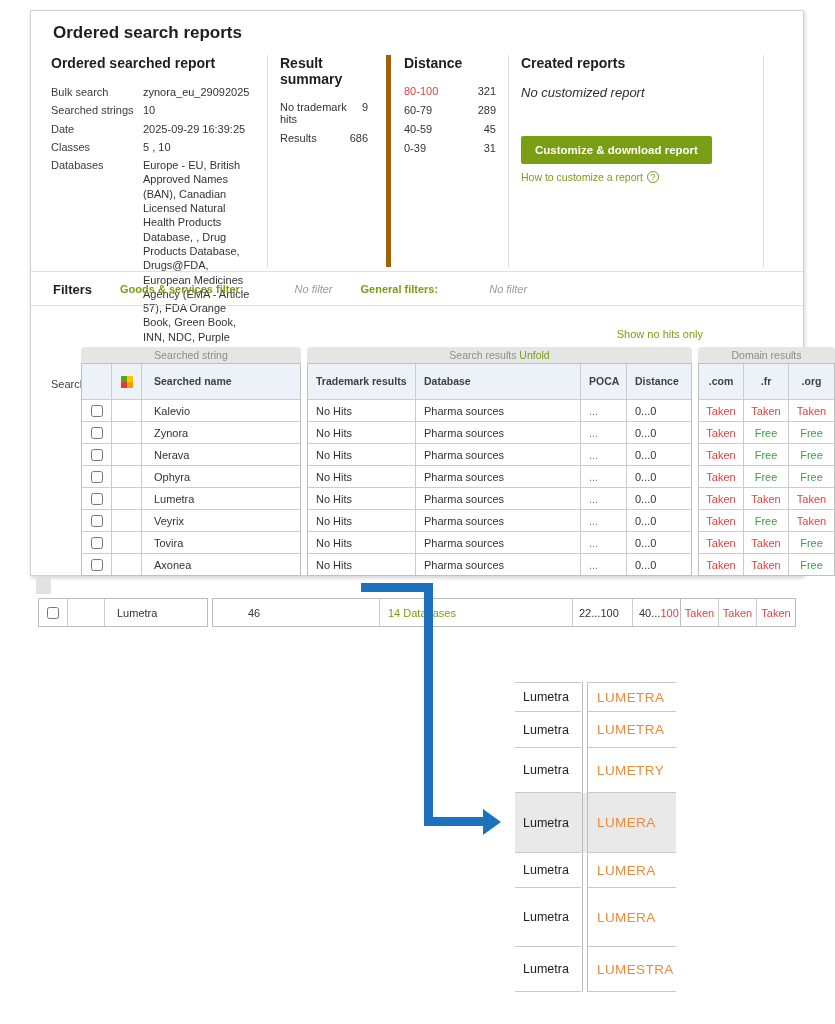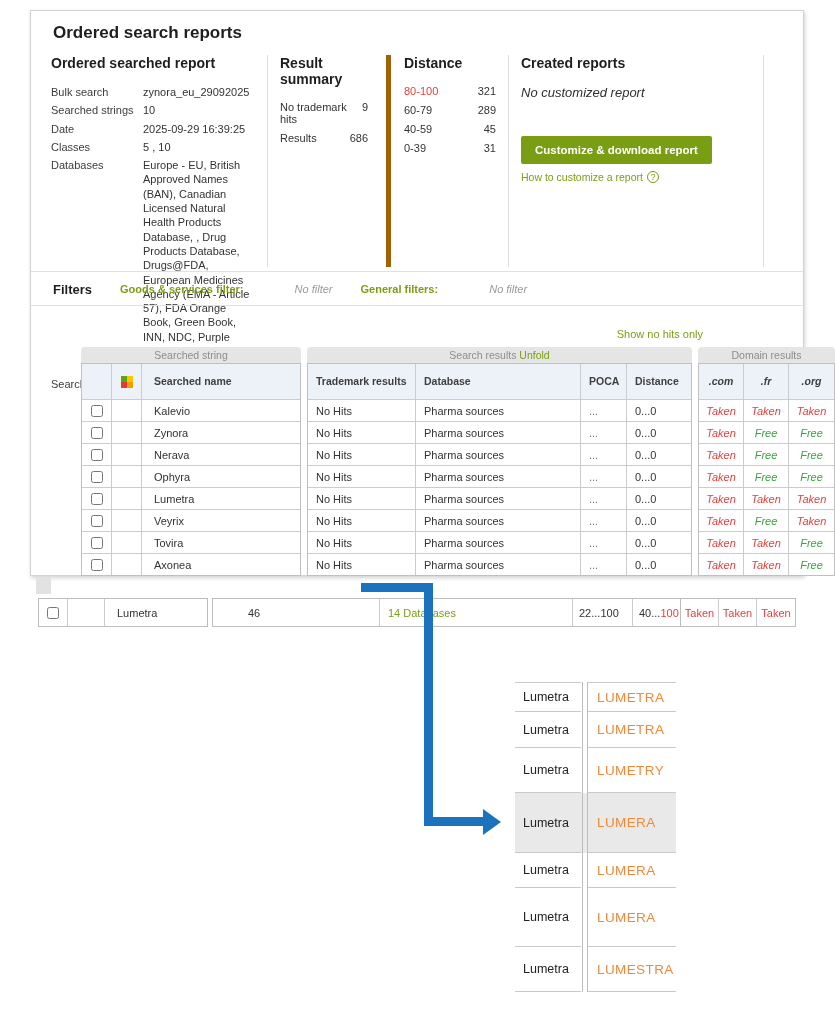--- a/index.html
+++ b/index.html
@@ -67,21 +67,21 @@
   .cell:last-child { border-right:none; }
   .th { font-weight:bold; color:#3f3f3f; font-size:10.5px; line-height:1.15; }
 
   .c-cb   { width:30px; justify-content:center; }
   .c-ic   { width:30px; justify-content:center; }
   .c-name { width:158px; padding-left:12px; }
   .c-tm   { width:108px; padding-left:8px; }
   .c-db   { width:165px; padding-left:8px; }
   .c-poca { width:46px;  padding-left:8px; }
   .c-dist { width:64px;  padding-left:8px; }
-  .c-dom  { width:45px;  justify-content:center;font-style:italic; }
+  .c-dom  { width:45px;  justify-content:center; }
 
   .taken { color:#e5413e; } .free { color:#3aa244; }
   .poca-dots { color:#777; }
   input[type=checkbox] { width:12px; height:12px; margin:0; cursor:pointer; }
 
   .color-grid { width:12px; height:12px; display:grid; grid-template-columns:6px 6px; grid-template-rows:6px 6px; }
   .color-grid span { display:block; }
 
   
   .stub { position:absolute; left:36px; top:577px; width:15px; height:17px; background:#e2e2e2; }

